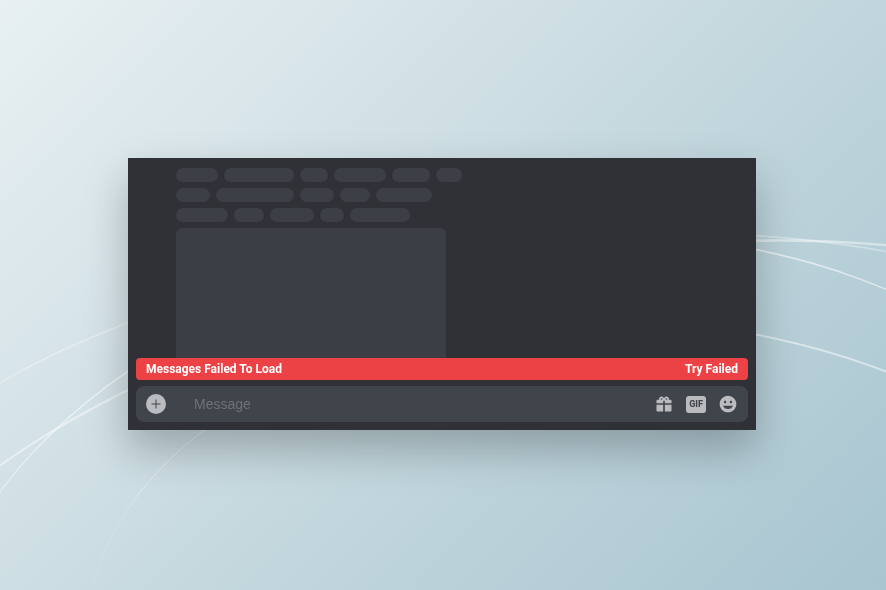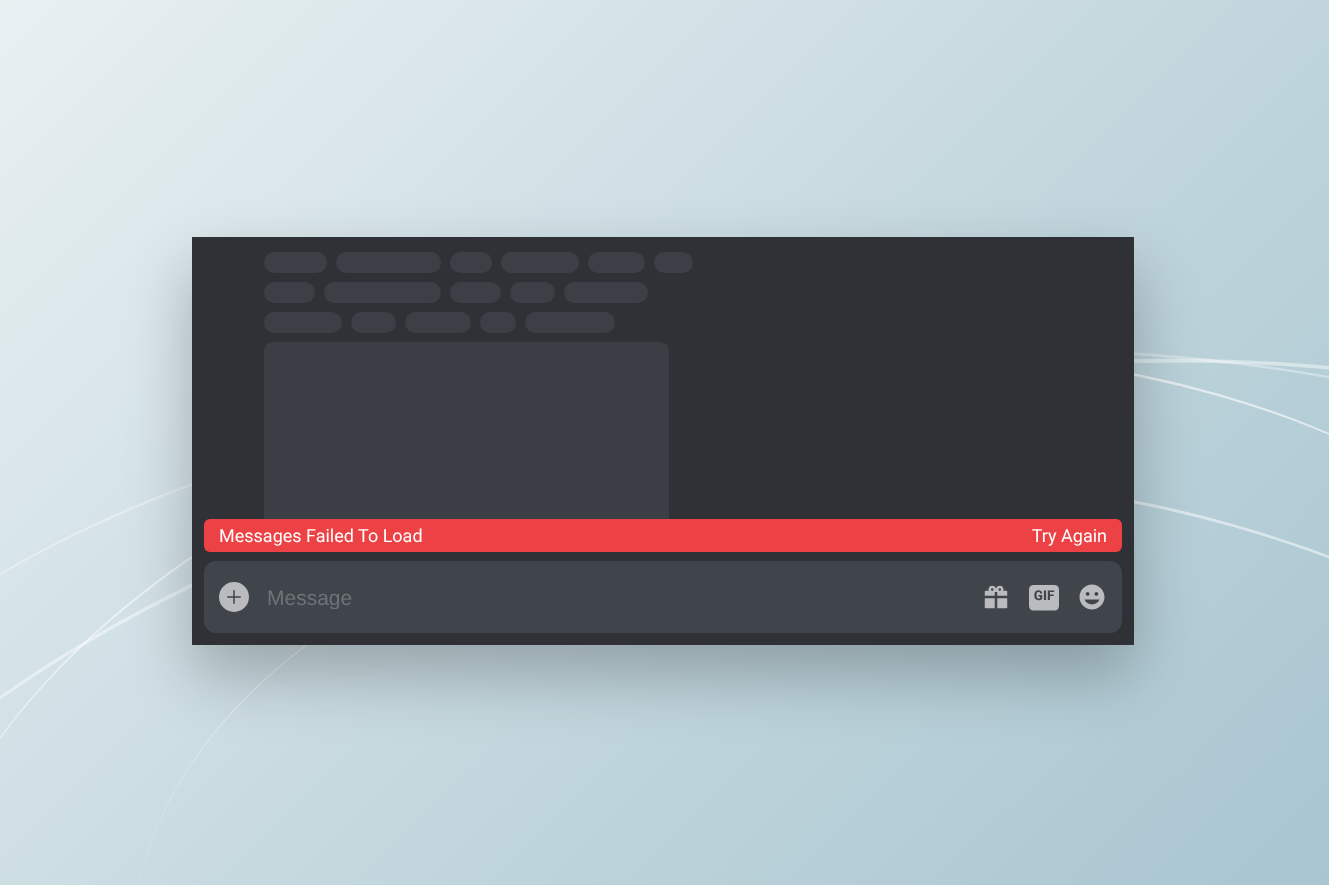--- a/index.html
+++ b/index.html
@@ -76,33 +76,33 @@
       height: 22px;
       margin: 0 8px 6px 8px;
       background: #ed4245;
       border-radius: 4px;
       display: flex;
       align-items: center;
       justify-content: space-between;
       padding: 0 10px;
       color: #ffffff;
       font-size: 12px;
-      font-weight: 400;
+      font-weight: 700;
     }
     .error-bar .try-again { cursor: pointer; }
 
     .composer {
       margin: 0 8px 8px 8px;
       background: #40444b;
       border-radius: 8px;
-      height: 48px;
+      height: 36px;
       display: flex;
       align-items: center;
       padding: 0 10px;
-      gap: 12px;
+      gap: 28px;
     }
     .composer .add-btn {
       width: 20px; height: 20px; border-radius: 50%;
       background: #b9bbbe;
       display: flex; align-items: center; justify-content: center;
       cursor: pointer;
       flex-shrink: 0;
     }
     .composer .add-btn svg { width: 12px; height: 12px; fill: #40444b; }
     .composer input {
@@ -162,21 +162,21 @@
       <div class="sk-pill" style="width:30px"></div>
       <div class="sk-pill" style="width:44px"></div>
       <div class="sk-pill" style="width:24px"></div>
       <div class="sk-pill" style="width:60px"></div>
     </div>
     <div class="sk-block"></div>
   </div>
 
   <div class="error-bar">
     <span>Messages Failed To Load</span>
-    <span class="try-again">Try Again</span>
+    <span class="try-again">Try Failed</span>
   </div>
 
   <div class="composer">
     <div class="add-btn">
       <svg viewBox="0 0 24 24">
           <path d="M11 3h2v8h8v2h-8v8h-2v-8H3v-2h8z"></path>
         </svg>
     </div>
     <input type="text" placeholder="Message" style="">
     <div class="actions">

